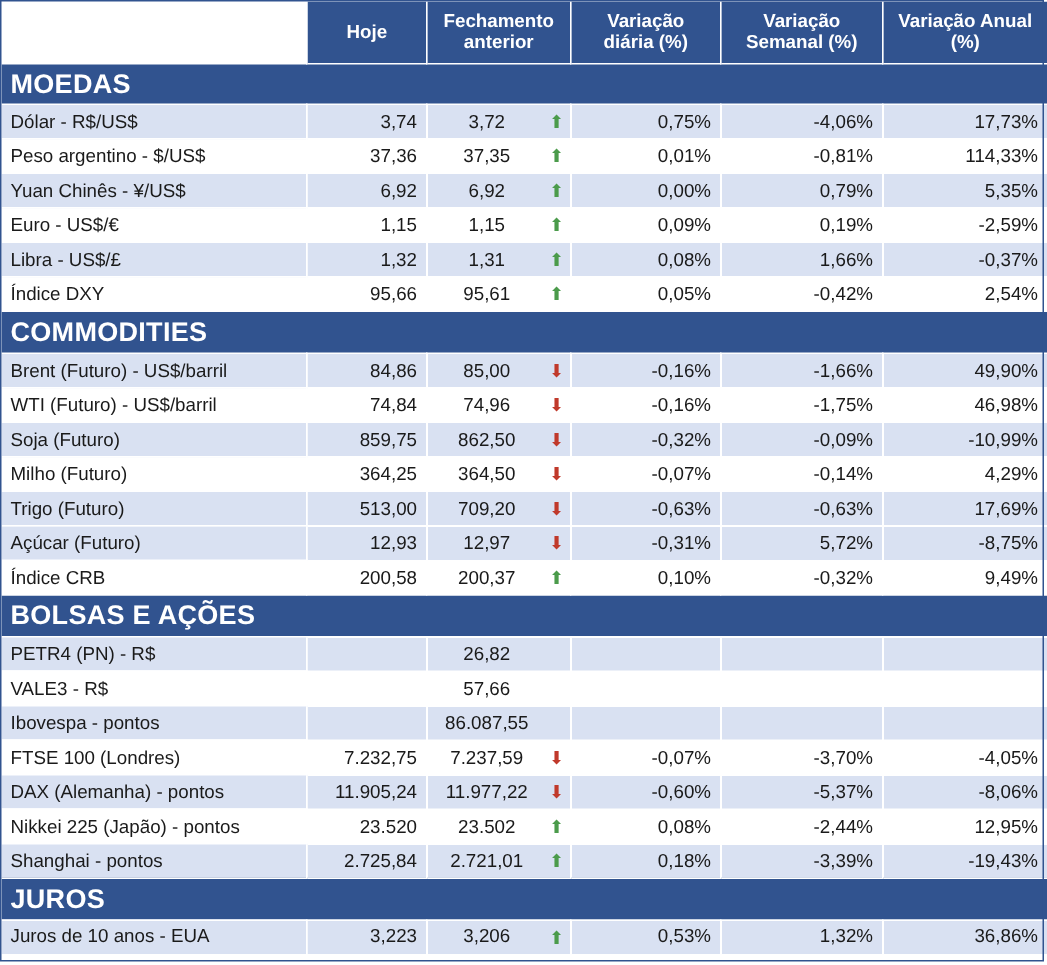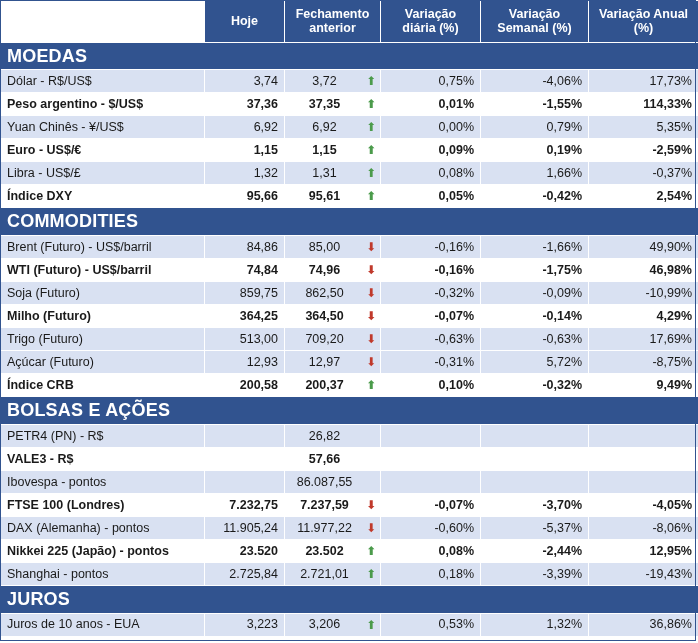--- a/index.html
+++ b/index.html
@@ -50,21 +50,21 @@
   }
 
   tbody td{
     border:1px solid #ffffff;
     padding:2px 6px;
     height:18px;
     line-height:1.15;
     vertical-align:middle;
   }
   tr.odd td{background:#d9e1f2;}
-  tr.even td{background:#ffffff;font-weight:bold;}
+  tr.even td{background:#ffffff;}
 
   td.label{text-align:left;}
   td.num{text-align:right;position:relative;}
   td.prev{text-align:center;padding-right:22px;position:relative;}
 
   .arrow{
     position:absolute;
     right:4px;
     top:50%;
     transform:translateY(-50%);
@@ -117,21 +117,21 @@
           <td class="prev"><span>3,72</span><span class="arrow up">⬆</span></td>
           <td class="num">0,75%</td>
           <td class="num">-4,06%</td>
           <td class="num">17,73%</td>
         </tr>
         <tr class="even">
           <td class="label">Peso argentino - $/US$</td>
           <td class="num">37,36</td>
           <td class="prev"><span>37,35</span><span class="arrow up">⬆</span></td>
           <td class="num">0,01%</td>
-          <td class="num">-1,55%</td>
+          <td class="num">-0,81%</td>
           <td class="num">114,33%</td>
         </tr>
         <tr class="odd">
           <td class="label">Yuan Chinês - ¥/US$</td>
           <td class="num">6,92</td>
           <td class="prev"><span>6,92</span><span class="arrow up">⬆</span></td>
           <td class="num">0,00%</td>
           <td class="num">0,79%</td>
           <td class="num">5,35%</td>
         </tr>

